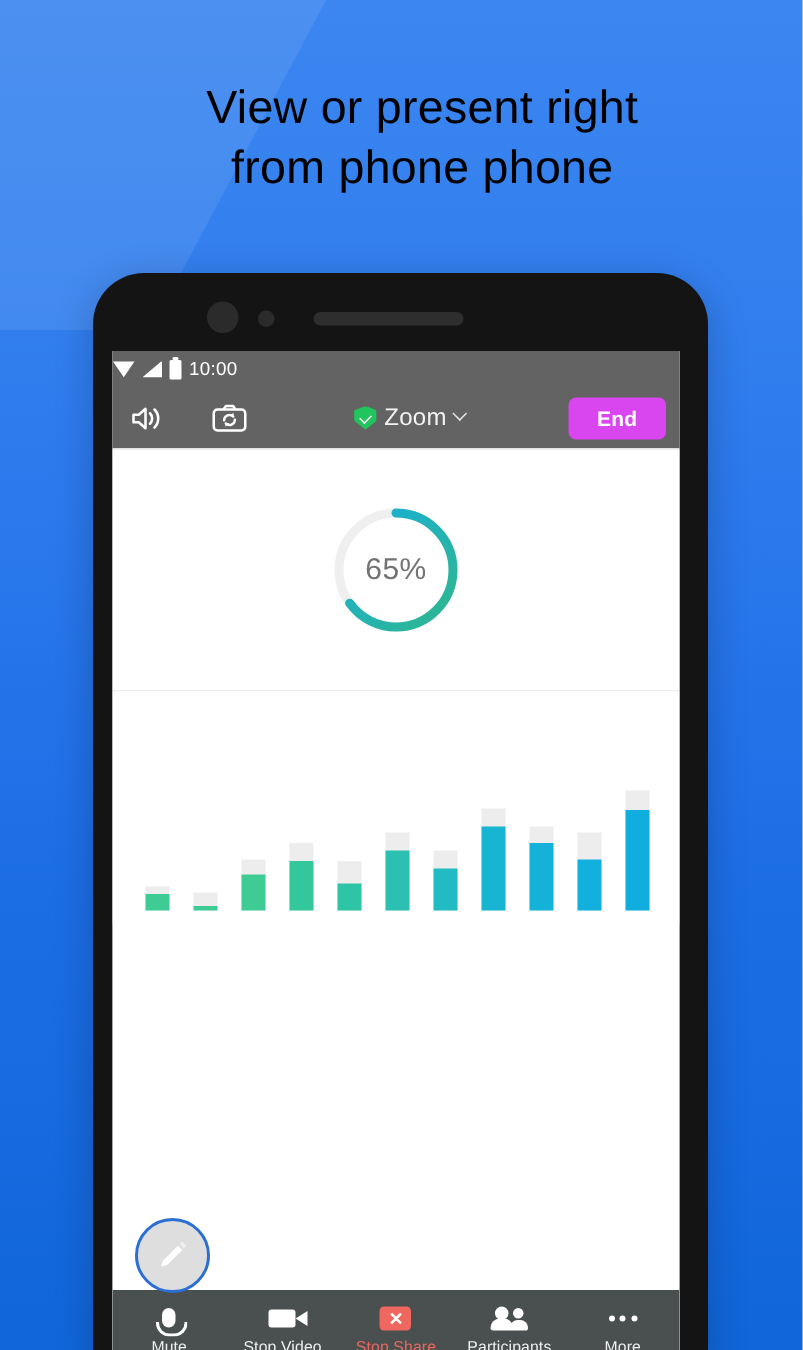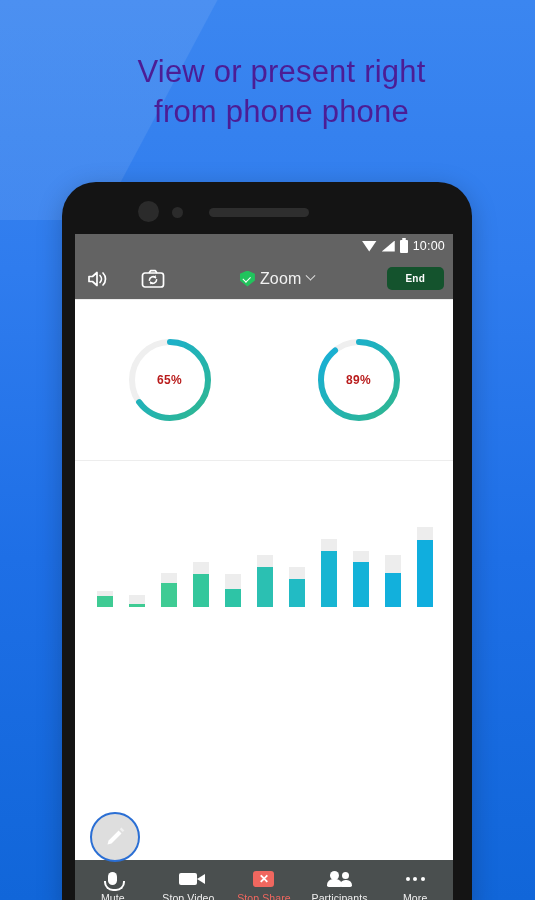--- a/index.html
+++ b/index.html
@@ -12,21 +12,21 @@
   
   .bg-wedge {
     position: absolute; left: 0; top: 0; width: 300px; height: 220px;
     background: linear-gradient(118deg, rgba(255,255,255,0.085) 0%, rgba(255,255,255,0.085) 52%, rgba(255,255,255,0) 52.3%);
     pointer-events: none;
   }
 
   
   .headline {
     position: absolute; left: 0; top: 52px; width: 535px;
-    text-align: center; color: #4c1d95;
+    text-align: center; color: #000000;
     font-size: 31px; line-height: 40px; font-weight: 400;
     letter-spacing: 0.2px;
     padding-left: 28px;
   }
   .headline .l2 { display: block; }
 
   
   .phone {
     position: absolute; left: 62px; top: 182px;
     width: 410px; height: 730px;
@@ -42,21 +42,21 @@
 
   .screen {
     position: absolute; left: 13px; top: 52px;
     width: 378px; height: 678px;
     background: #FFFFFF; overflow: hidden;
   }
 
   
   .statusbar {
     height: 24px; background: #636363; position: relative;
-    display: flex; align-items: center; justify-content: flex-end;
+    display: flex; align-items: center; 
     padding-right: 8px; gap: 5px;
   }
   .sb-time { color: #FFFFFF; font-size: 12.5px; letter-spacing: 0.2px; }
   .ico-wifi { width: 15px; height: 11px; background: #fff; clip-path: polygon(0 0, 100% 0, 50% 100%); }
   .ico-signal { width: 13px; height: 11px; background: #fff; clip-path: polygon(100% 0, 100% 100%, 0 100%); }
   .ico-batt { width: 8px; height: 13px; background: #fff; border-radius: 1px; position: relative; }
   .ico-batt::after { content:""; position:absolute; top:-2px; left:2px; width:4px; height:2px; background:#fff; border-radius:1px; }
 
   
   .zbar {
@@ -69,39 +69,39 @@
     clip-path: polygon(50% 0, 100% 20%, 100% 62%, 50% 100%, 0 62%, 0 20%);
     position: relative; }
   .shield::after {
     content:""; position:absolute; left:3.5px; top:5px; width:6px; height:3.5px;
     border-left: 1.8px solid #fff; border-bottom: 1.8px solid #fff;
     transform: rotate(-45deg);
   }
   .ztitle { color: #F2F2F2; font-size: 16px; letter-spacing: 0.2px; }
   .chev { width: 7px; height: 7px; border-right: 1.9px solid #E2E2E2; border-bottom: 1.9px solid #E2E2E2; transform: rotate(45deg) translate(-2px,-2px); }
   .endbtn {
-    background: #14532d; color:#fff; font-size: 10px; font-weight: 700;
+    background: #d946ef; color:#fff; font-size: 14px; font-weight: 700;
     border: none; border-radius: 5px; padding: 6px 19px; cursor: pointer;
     letter-spacing: 0.2px;
   }
 
   
   .content { background:#fff; height: 613px; position: relative; }
   .panel { position: relative; background:#fff; }
   .sep { height:1px; background:#EDEDED; }
 
   .area-panel { height: 230px; position: relative; }
   .bars-panel { height: 155px; position: relative; }
   .gauge-panel { height: 160px; display:flex; align-items:center; justify-content:space-around; }
 
   .gauge { position: relative; width: 92px; height: 92px; }
   .gauge svg { display:block; }
   .gauge .val {
     position:absolute; inset:0; display:flex; align-items:center; justify-content:center;
-    font-size: 12px; font-weight: 700; color: #b91c1c; letter-spacing: 0.3px;
+    font-size: 20px; font-weight: 400; color: #737373; letter-spacing: 0.3px;
   }
 
   
   .fab {
     position: absolute; left: 15px; bottom: 50px;
     width: 50px; height: 50px; border-radius: 50%;
     background: #DEDEDE; border: 2.5px solid #2B6FD4;
     display:flex; align-items:center; justify-content:center; cursor:pointer;
     z-index: 8;
   }
@@ -196,33 +196,20 @@
                 <stop offset="0%" stop-color="#2FB78E"></stop>
                   <stop offset="100%" stop-color="#16AEDC"></stop>
               </linearGradient>
             </defs>
             <circle cx="46" cy="46" r="38" fill="none" stroke="#EFEFEF" stroke-width="6"></circle>
             <circle cx="46" cy="46" r="38" fill="none" stroke="url(#gg1)" stroke-width="6" stroke-linecap="round" stroke-dasharray="155.2 83.6" transform="rotate(-90 46 46)"></circle>
           </svg>
           <span class="val">65%</span>
         </div>
 
-        <div class="gauge">
-          <svg width="92" height="92" viewBox="0 0 92 92">
-            <defs>
-              <linearGradient id="gg2" x1="0" y1="1" x2="1" y2="0">
-                <stop offset="0%" stop-color="#2FB78E"></stop>
-                  <stop offset="100%" stop-color="#16AEDC"></stop>
-              </linearGradient>
-            </defs>
-            <circle cx="46" cy="46" r="38" fill="none" stroke="#EFEFEF" stroke-width="6"></circle>
-            <circle cx="46" cy="46" r="38" fill="none" stroke="url(#gg2)" stroke-width="6" stroke-linecap="round" stroke-dasharray="212.5 26.3" transform="rotate(-90 46 46)"></circle>
-          </svg>
-          <span class="val">89%</span>
-        </div>
 
       </div>
 
       <div class="sep"></div>
 
       <div class="panel bars-panel">
         <svg width="378" height="155" viewBox="0 0 378 155">
           <g>
             <rect x="22" y="130" width="16" height="16" fill="#EDEDED"></rect>
             <rect x="54" y="134" width="16" height="12" fill="#EDEDED"></rect>

